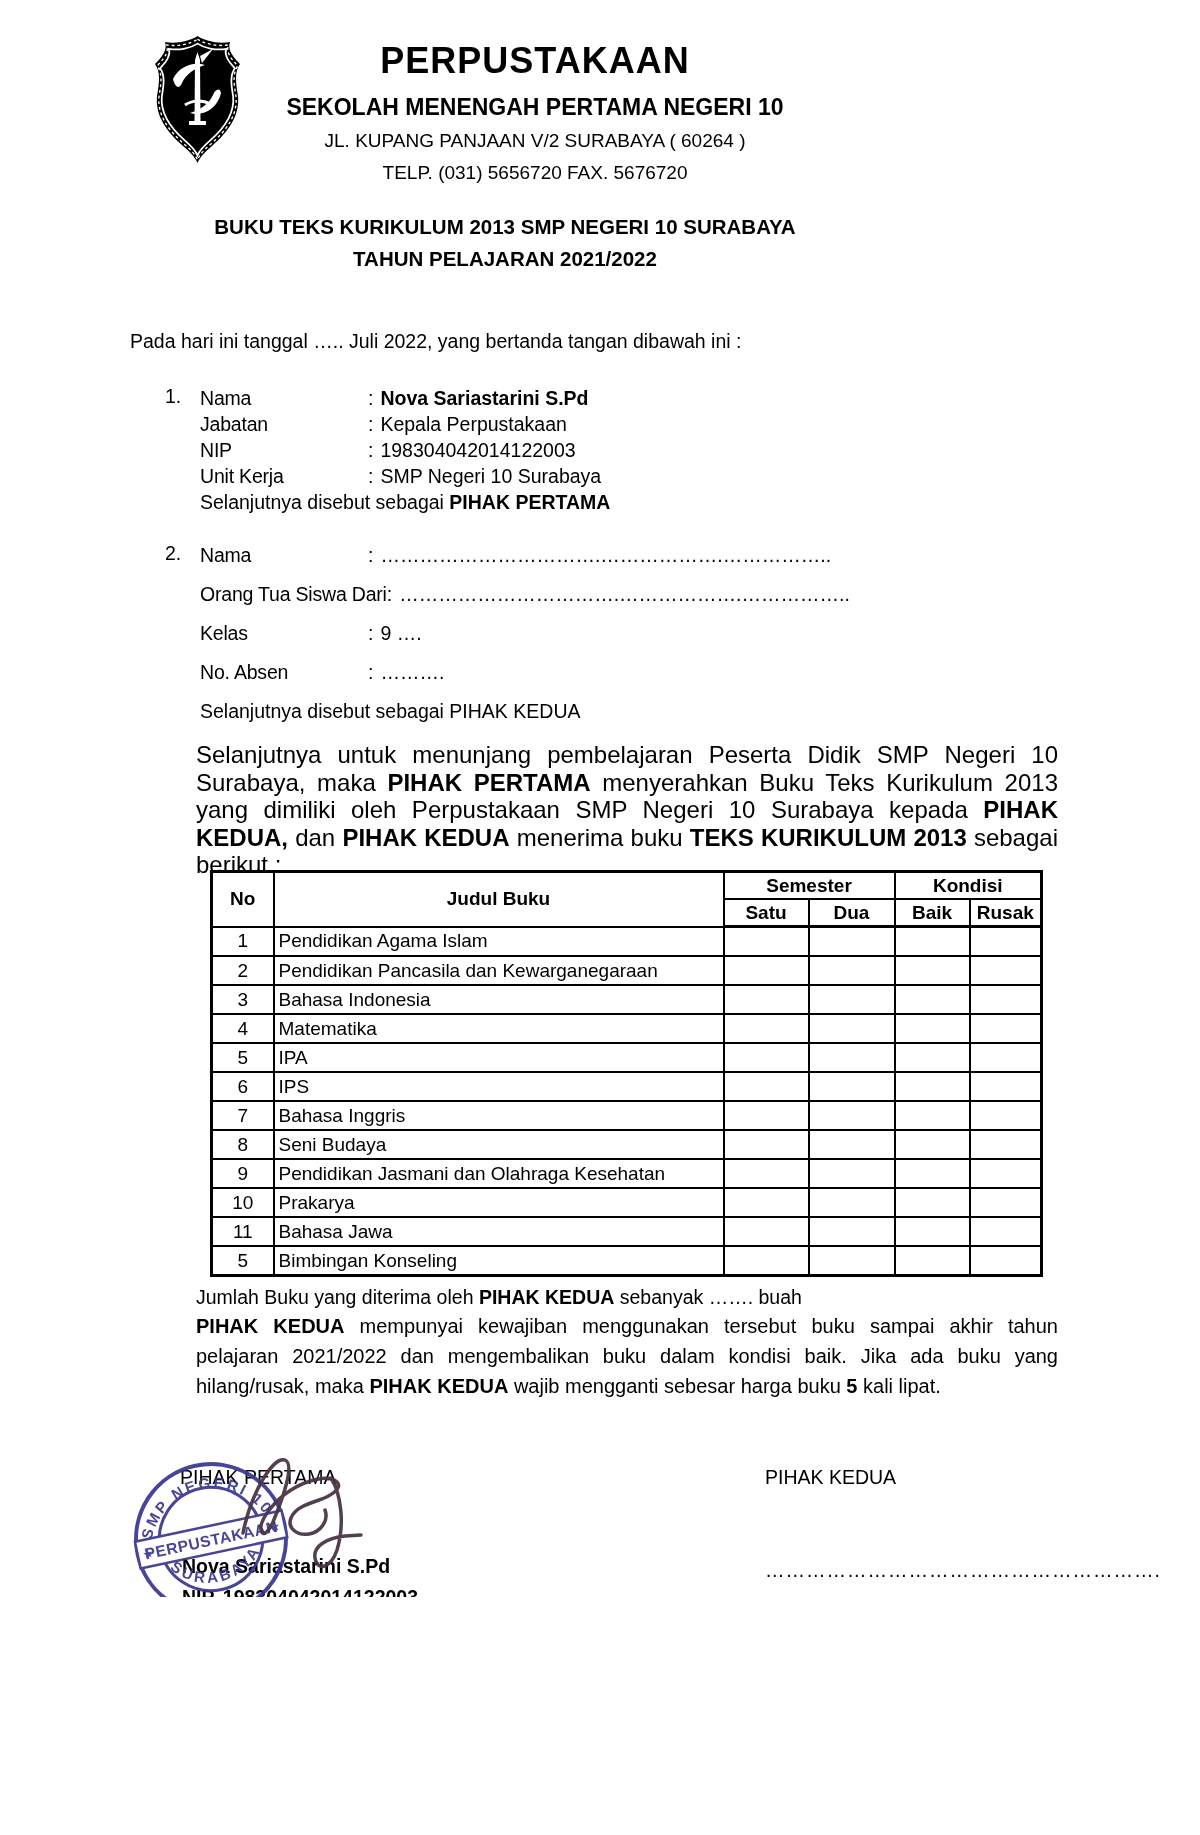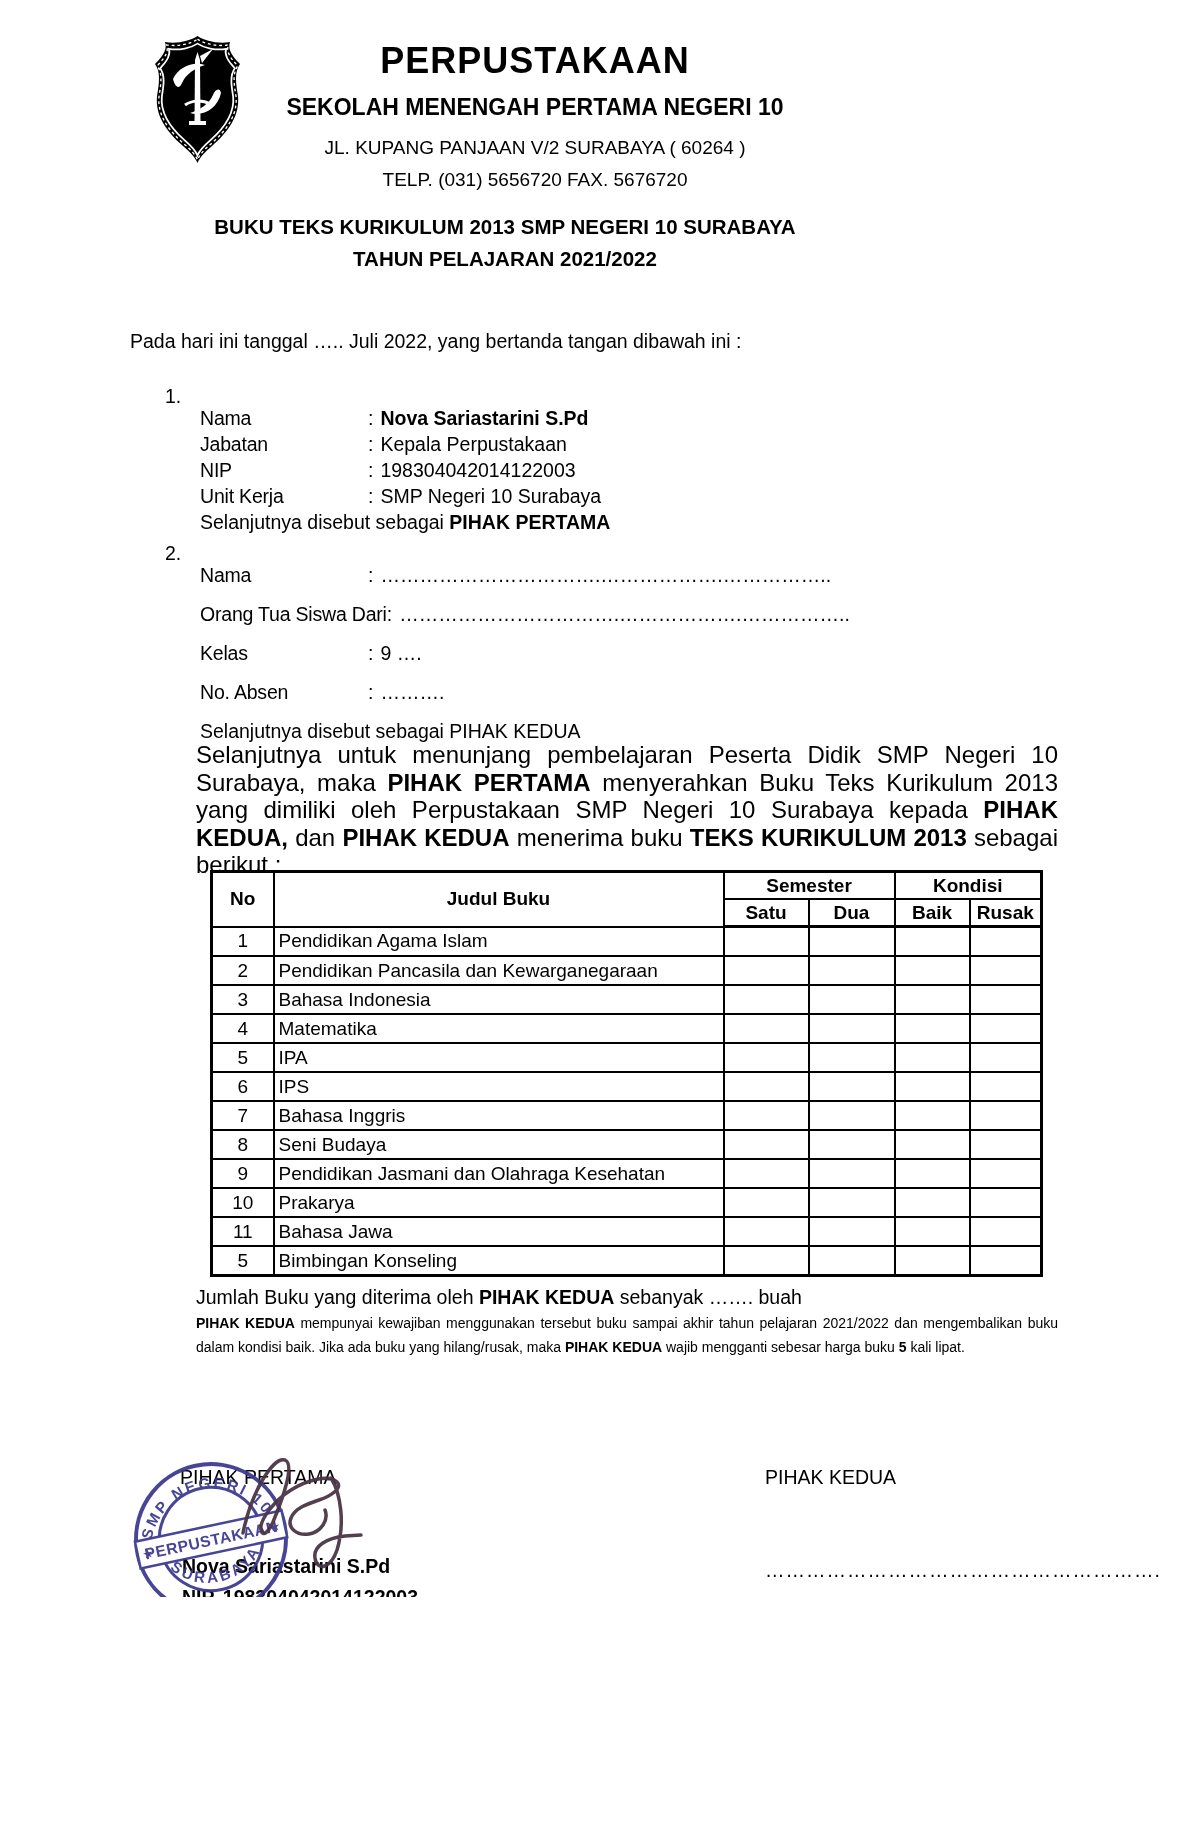--- a/index.html
+++ b/index.html
@@ -6,40 +6,40 @@
   .page{
     position:relative;width:1200px;height:1597px;background:#ffffff;
     font-family:"Liberation Sans",sans-serif;color:#000;overflow:hidden;
   }
   .abs{position:absolute;}
   .b{font-weight:bold;}
   
   .hdr{left:120px;top:40px;width:830px;text-align:center;}
   .hdr-title{font-size:36px;font-weight:bold;letter-spacing:1px;line-height:42px;}
   .hdr-school{font-size:23px;font-weight:bold;margin-top:12px;}
-  .hdr-addr{font-size:19px;margin-top:16px;}
+  .hdr-addr{font-size:19px;margin-top:9px;}
   .hdr-tel{font-size:19px;margin-top:10px;}
   
   .doctitle{left:120px;top:211px;width:770px;text-align:center;
     font-size:20.5px;font-weight:bold;line-height:32px;}
   .intro{left:130px;top:330px;font-size:19.5px;}
   
   .party{font-size:19.5px;}
   .party .num{position:absolute;left:0;top:0;}
-  .party .rows{margin-left:35px;margin-top:20px;}
+  .party .rows{margin-left:35px;}
   .prow{display:flex;line-height:26px;white-space:nowrap;}
   .p2 .prow{margin-bottom:13px;}
   .plabel{flex:0 0 168px;letter-spacing:-0.2px;}
   .pcolon{flex:0 0 auto;margin-right:7px;}
   .pclosing{line-height:26px;}
   
   .justify{text-align:justify;}
   .bodypar{left:196px;top:741px;width:862px;font-size:24px;line-height:27.5px;}
   .jumlah{left:196px;top:1283px;width:862px;font-size:19.5px;line-height:28px;}
-  .kewajiban{left:196px;top:1311px;width:862px;font-size:14px;line-height:24px;}
+  .kewajiban{left:196px;top:1311px;width:862px;font-size:20px;line-height:30px;}
   .demikian{left:196px;top:1398px;width:862px;font-size:19.5px;line-height:28px;word-spacing:6px;}
   
   .booktable{left:210px;top:870px;}
   table{border-collapse:collapse;table-layout:fixed;width:830px;border:3px solid #000;}
   th,td{border:2px solid #000;font-size:19px;padding:0;overflow:hidden;}
   thead th{font-weight:bold;height:25px;text-align:center;}
   thead tr.subhead th{border-bottom:3px solid #000;}
   tbody td{height:27px;}
   td.cno{text-align:center;}
   td.cjudul{text-align:left;padding-left:4px;}

